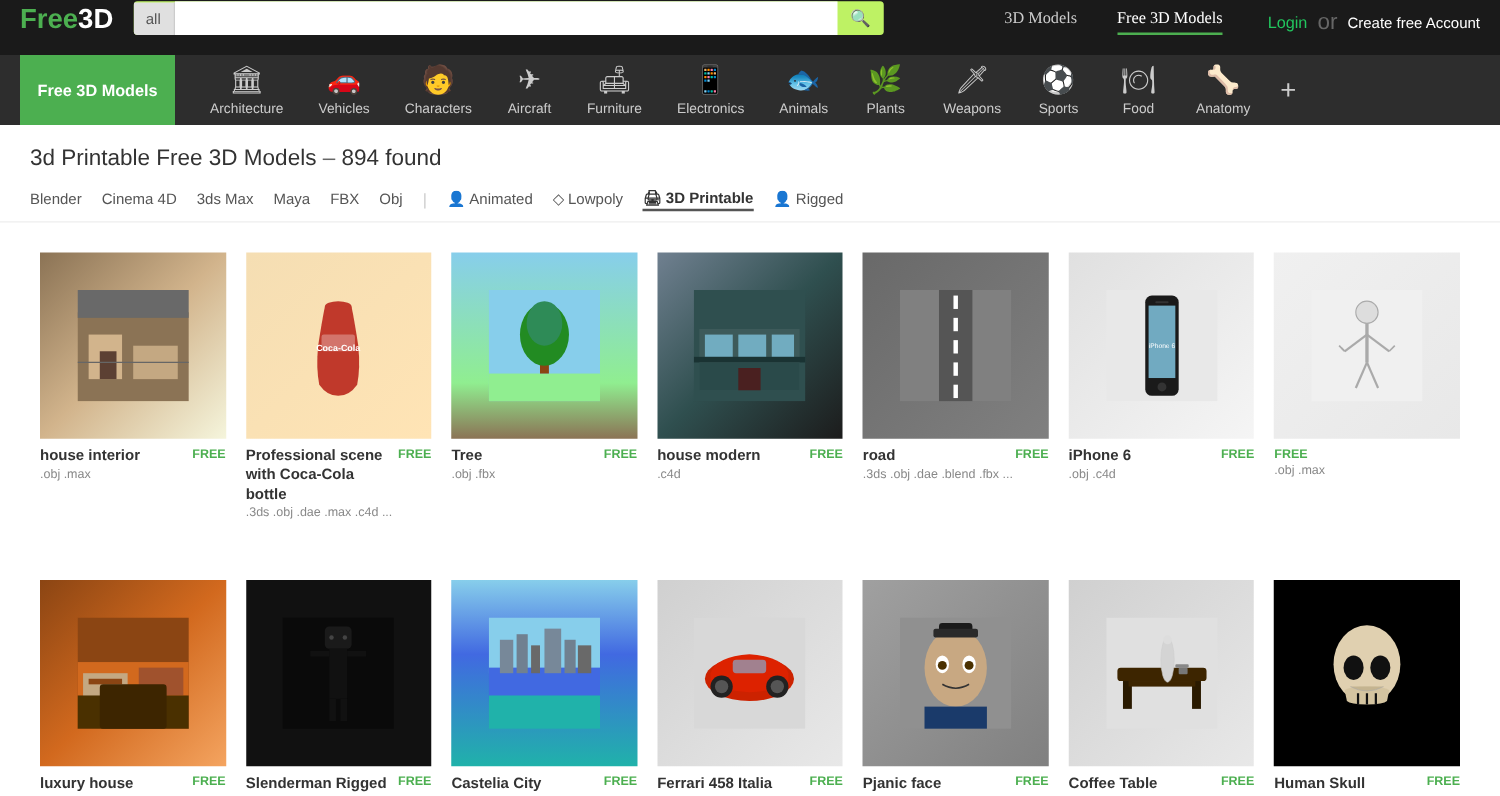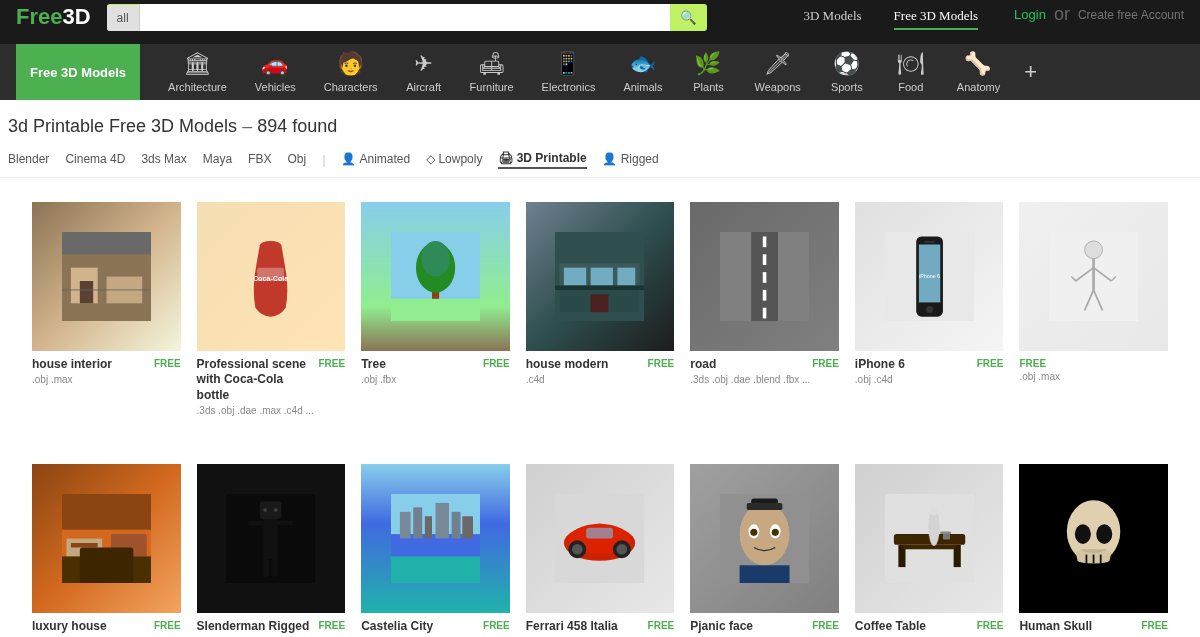--- a/index.html
+++ b/index.html
@@ -2,22 +2,22 @@
 <html><head>
   <meta charset="utf-8">
   <style>
     * { box-sizing: border-box; margin: 0; padding: 0; }
     body { font-family: Arial, sans-serif; font-size: 13px; background: #f0f0f0; color: #333; }
 
     
     .header {
       background: #1a1a1a;
       display: flex;
-      align-items: flex-start;
-      padding: 4px 16px;
+      align-items: flex-end;
+      padding: 16px 16px;
       height: 44px;
       gap: 16px;
     }
     .logo {
       font-size: 22px;
       font-weight: bold;
       color: white;
       white-space: nowrap;
     }
     .logo span { color: #4caf50; }
@@ -75,21 +75,21 @@
       margin-left: 20px;
     }
     .login-link {
       color: #22c55e;
       font-size: 13px;
       cursor: pointer;
       text-decoration: none;
     }
     .separator { color: #666; font-size: 18px; }
     .create-account-btn {
-      color: #737373;
+      color: #ffffff;
       font-size: 12px;
       cursor: pointer;
       white-space: nowrap;
     }
 
     
     .category-nav {
       background: #2d2d2d;
       display: flex;
       align-items: center;
@@ -131,21 +131,21 @@
       font-size: 22px;
       padding: 6px 8px;
       cursor: pointer;
     }
 
     
     .page-content { background: white; min-height: 500px; }
 
     
     .filter-section {
-      padding: 16px 8px 8px;
+      padding: 16px 24px 8px;
       border-bottom: 1px solid #eee;
     }
     .page-title {
       font-size: 18px;
       font-weight: normal;
       margin-bottom: 12px;
       color: #333;
     }
     .filter-tabs {
       display: flex;

